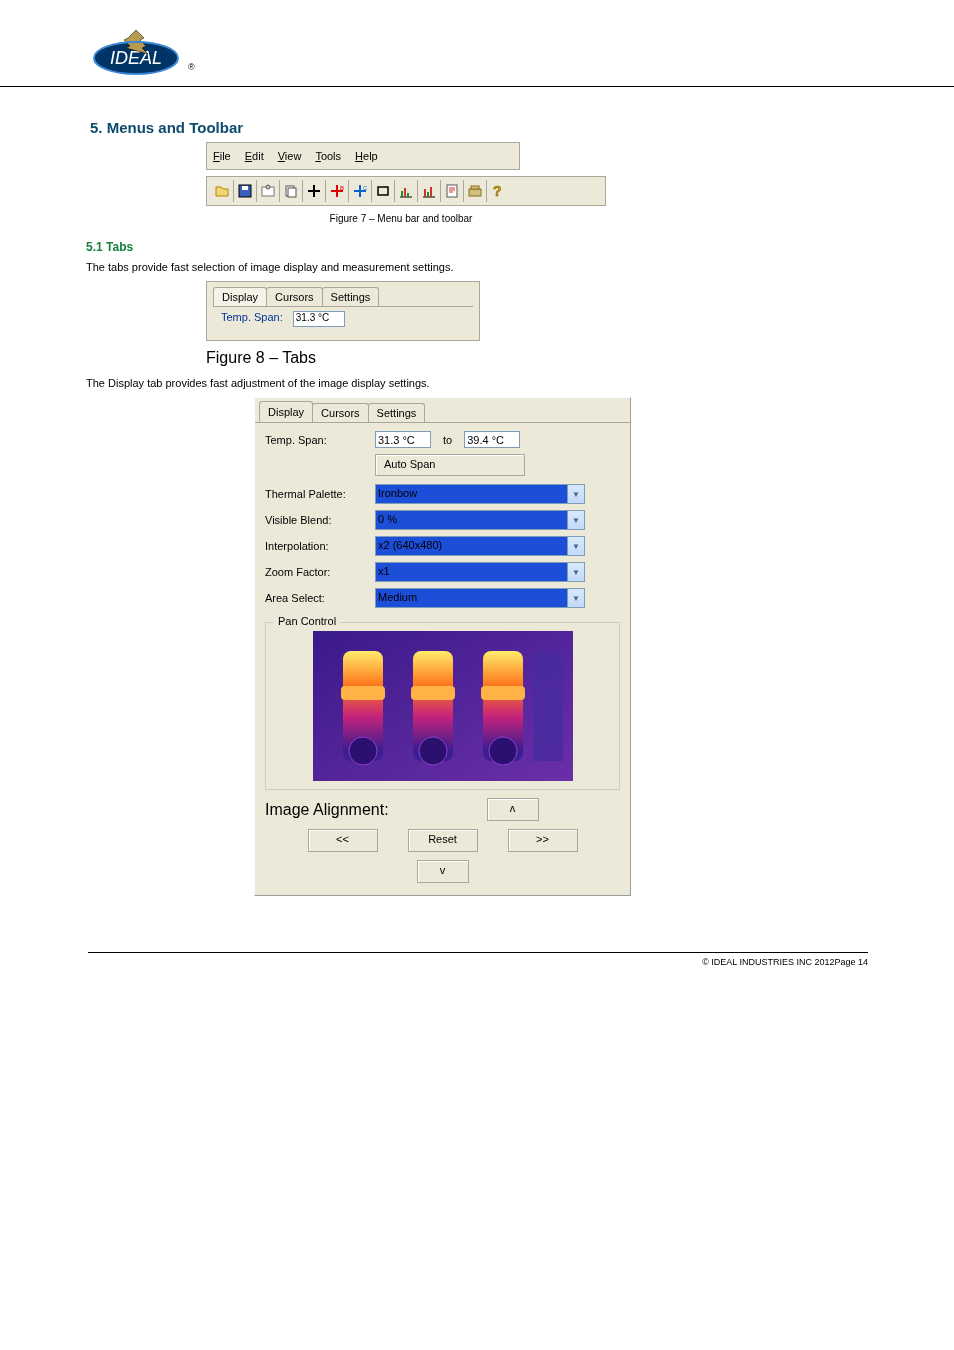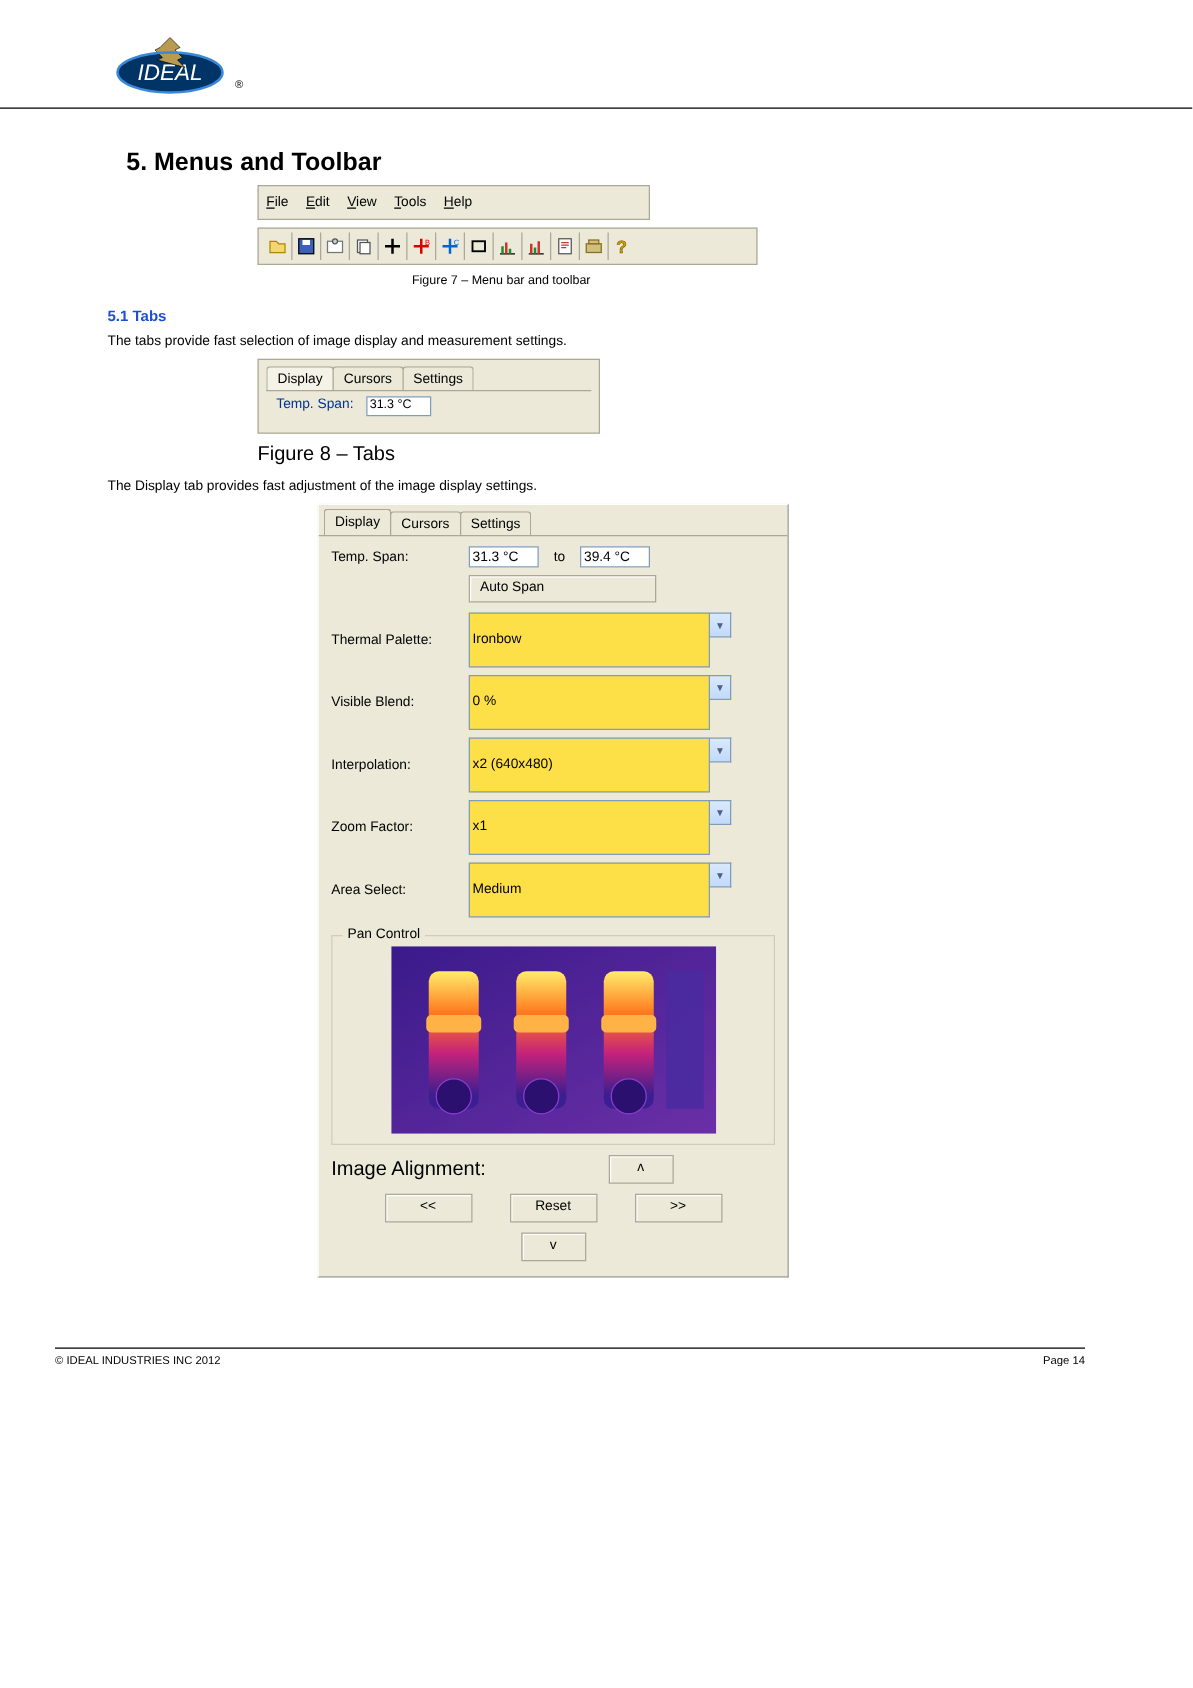--- a/index.html
+++ b/index.html
@@ -19,28 +19,28 @@
     height: 60px;
     position: relative;
   }
   .logo svg { width: 124px; height: 60px; }
   .content {
     padding: 0 0 40px 86px;
     width: 760px;
   }
   .section-title {
     font-weight: bold;
-    font-size: 20px;
-    color: #000000;
-    margin: 32px 0 6px 15px;
+    font-size: 15px;
+    color: #0c4a6e;
+    margin: 32px 0 6px 4px;
   }
   .section-sub {
     font-weight: bold;
     font-size: 12px;
-    color: #1d4ed8;
+    color: #15803d;
     margin: 14px 0 6px 0;
   }
   .body-text {
     font-size: 11px;
     line-height: 1.4;
     color: #000;
     margin: 0 0 6px 0;
     text-align: justify;
   }
 
@@ -213,24 +213,24 @@
     margin-left: 110px;
   }
   .dd-wrap {
     display: flex;
     flex: 1;
     max-width: 210px;
   }
   .dd {
     height: 18px;
     border: 1px solid #7f9db9;
-    background: #fde047;
+    background: #1d4ed8;
     flex: 1;
     font-size: 11px;
-    padding: 12px 2px;
+    padding: 0 2px;
     line-height: 16px;
     position: relative;
   }
   .dd-arrow {
     width: 16px;
     height: 18px;
     border: 1px solid #7f9db9;
     border-left: none;
     background: linear-gradient(#d9e9fb, #c1dafc);
     display: flex;
@@ -285,23 +285,23 @@
     box-shadow: inset 1px 1px 0 #fff;
     padding: 0 8px;
     line-height: 19px;
     text-align: center;
     cursor: pointer;
   }
   .win-btn.sm { min-width: 34px; }
 
   .footer {
     border-top: 1px solid #000;
-    margin: 10px 86px 0 44px;
-    display: flex;
-    justify-content: space-between;
+    margin: 10px 86px 0 88px;
+    display: flex;
+    justify-content: flex-end;
     font-size: 9px;
     padding-top: 4px;
   }
 </style>
 </head>
 <body>
 
 <div class="header">
   <div class="logo">
     <svg viewBox="0 0 124 60">

